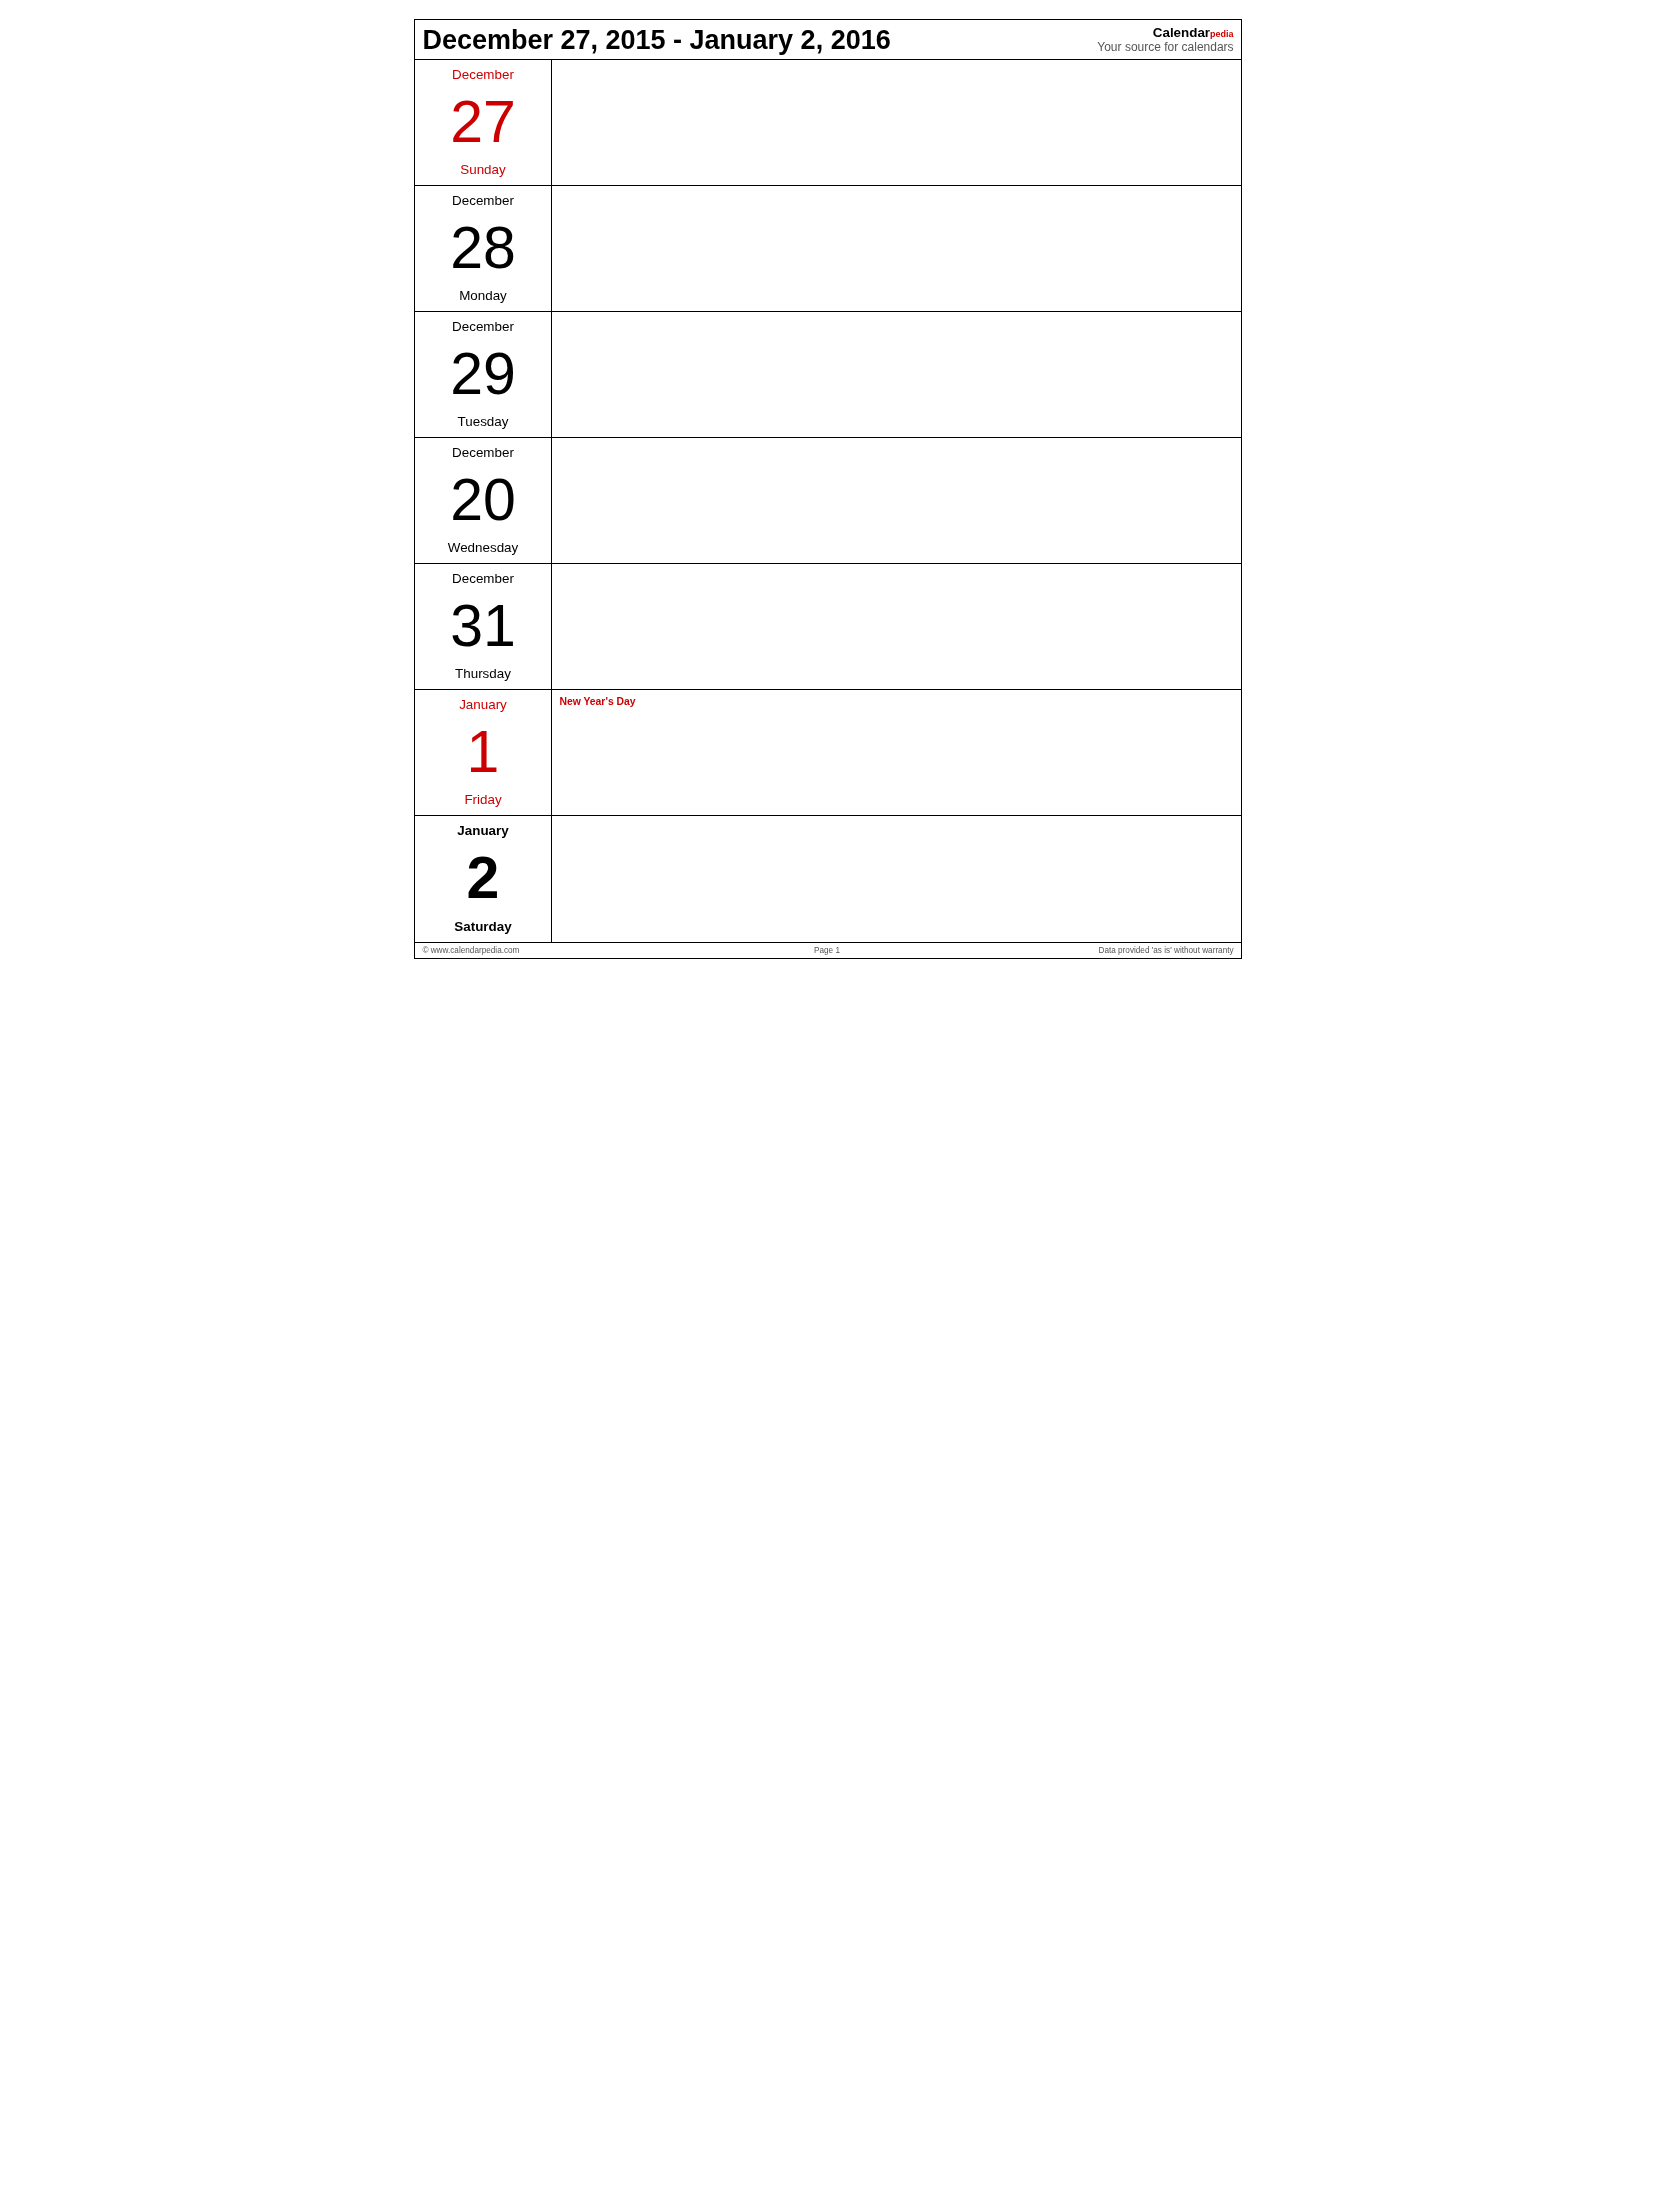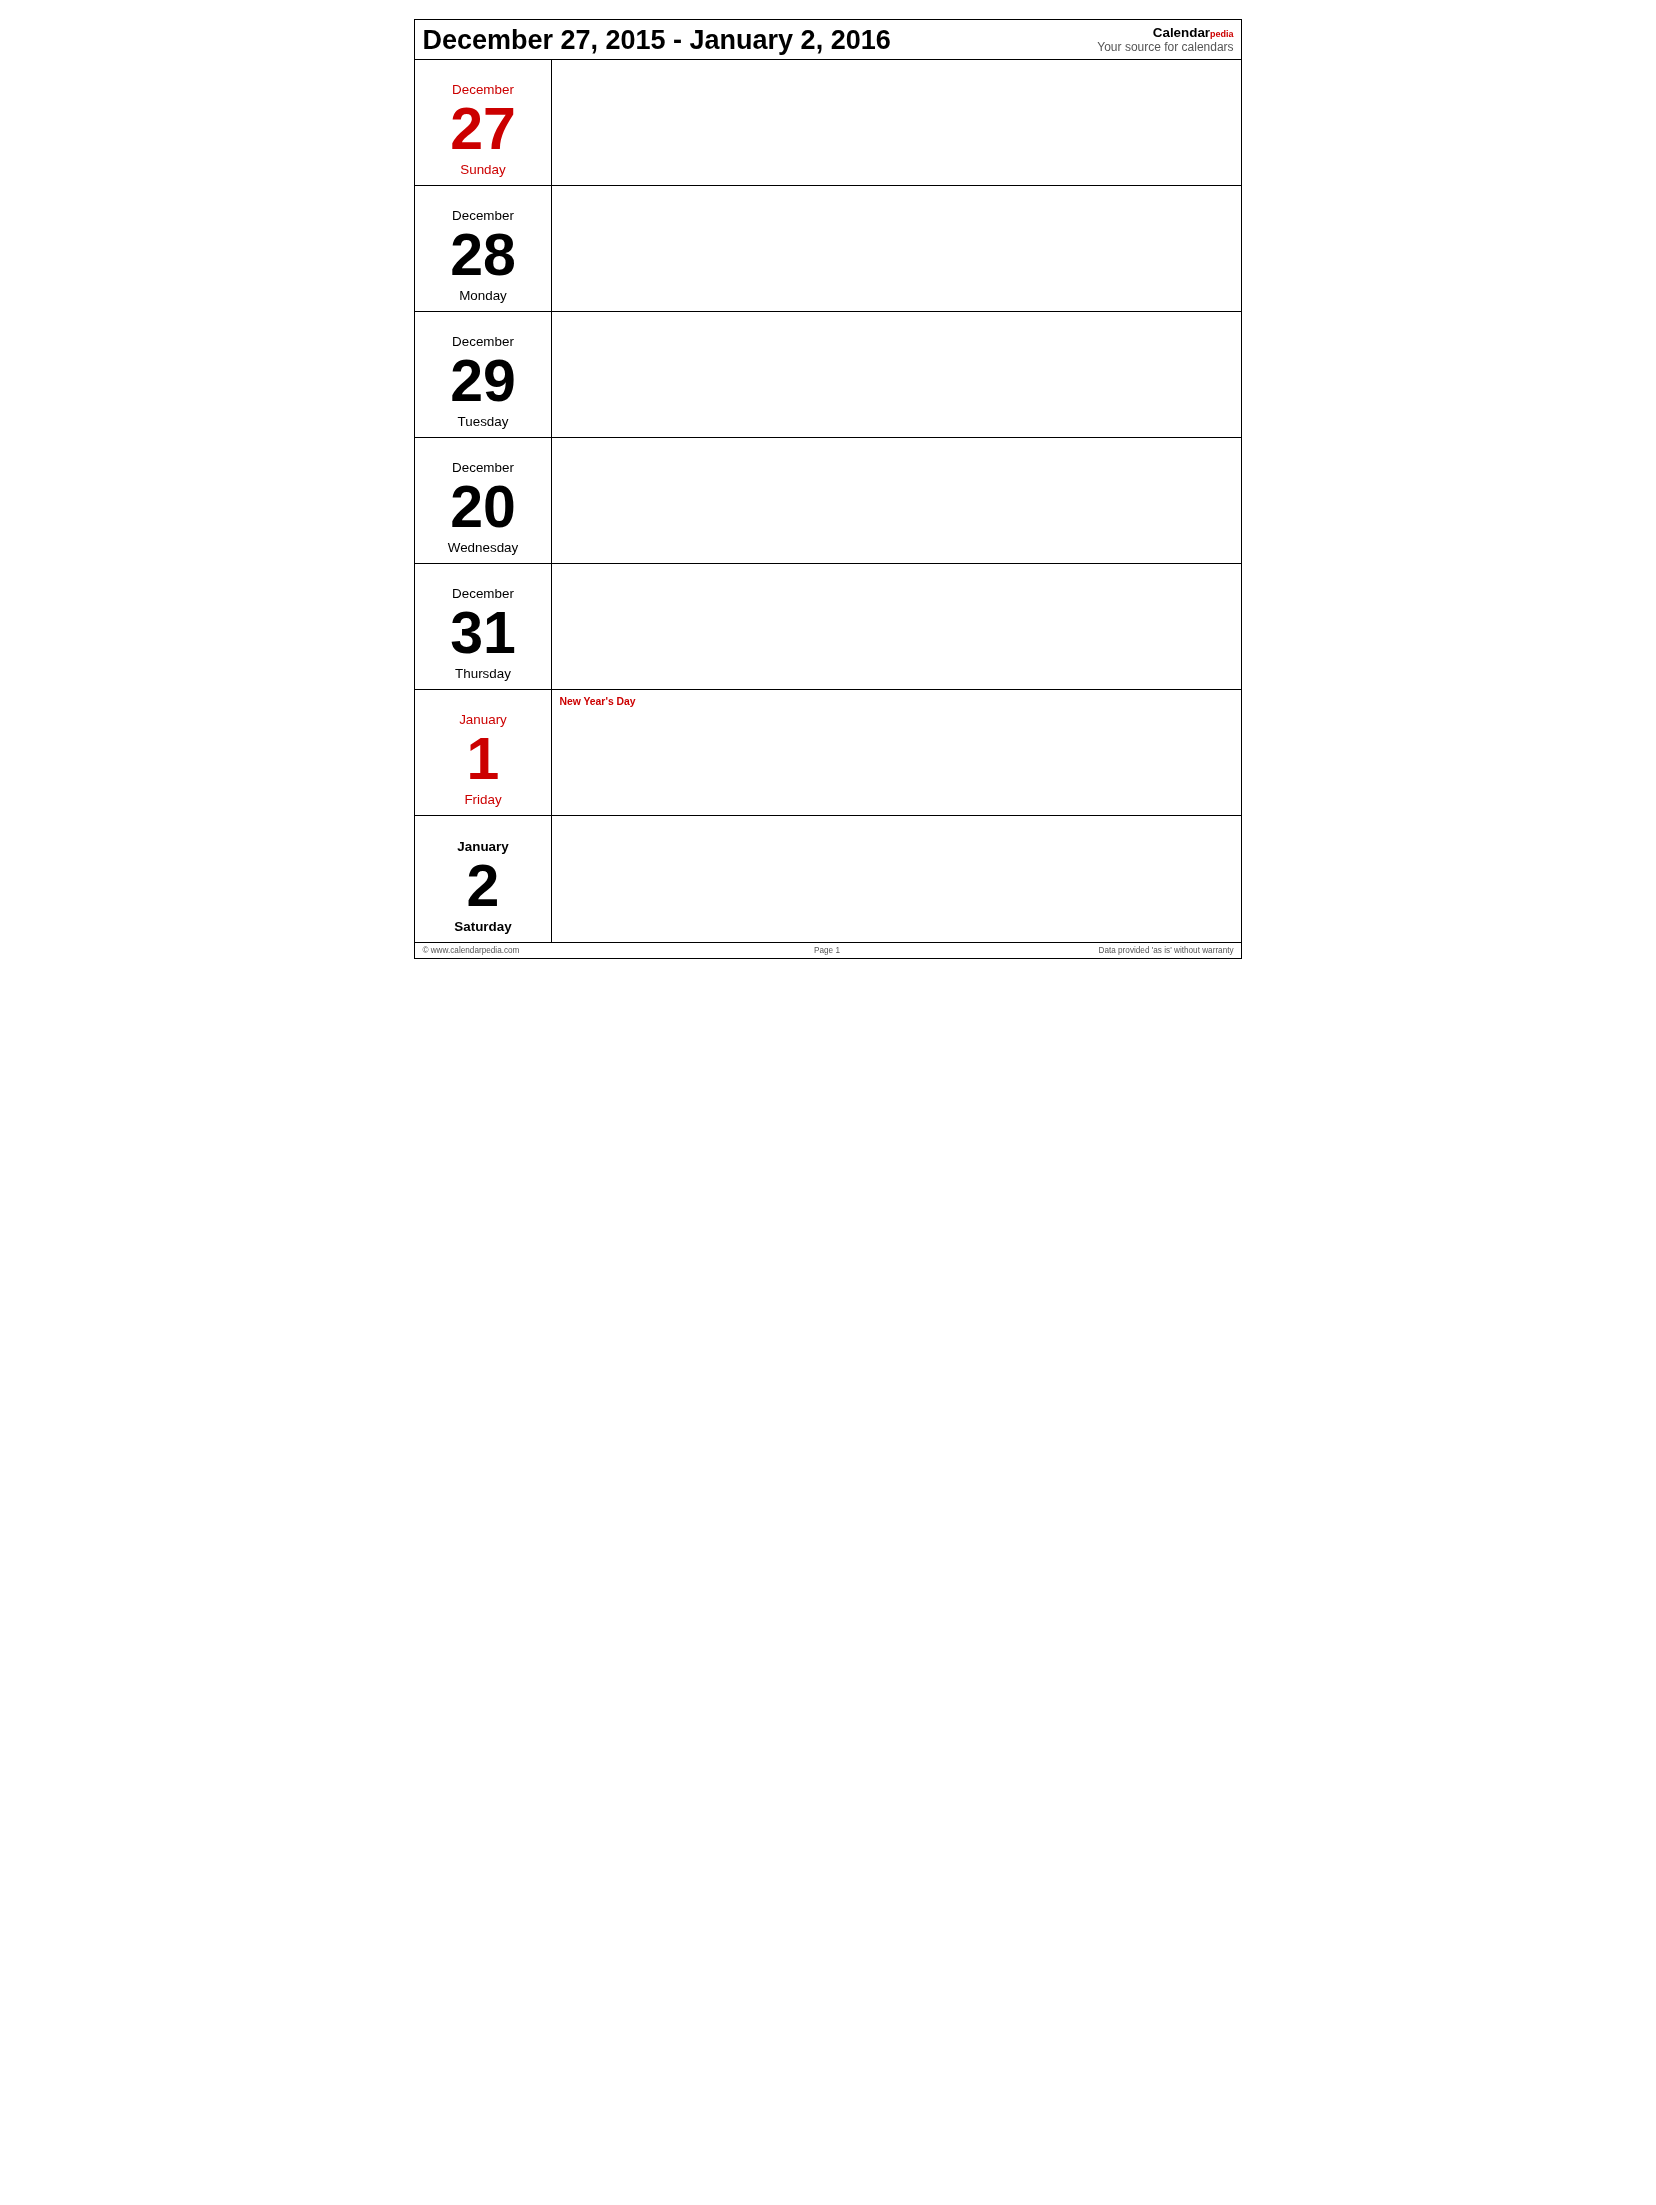--- a/index.html
+++ b/index.html
@@ -78,33 +78,33 @@
       border-bottom: none;
     }
 
     .day-label {
       width: 137px;
       min-width: 137px;
       border-right: 0.7px solid #000;
       display: flex;
       flex-direction: column;
       align-items: center;
-      justify-content: flex-end;
+      justify-content: space-between;
       padding: 7.4px 3.7px;
       text-align: center;
     }
 
     .day-month {
       font-size: 13.4px;
       margin-bottom: 3px;
     }
 
     .day-number {
       font-size: 59px;
-      font-weight: bold;
+      font-weight: normal;
       line-height: 1;
       margin-bottom: 3px;
     }
 
     .day-weekday {
       font-size: 13.4px;
     }
 
     .day-label.red .day-month,
     .day-label.red .day-number,

